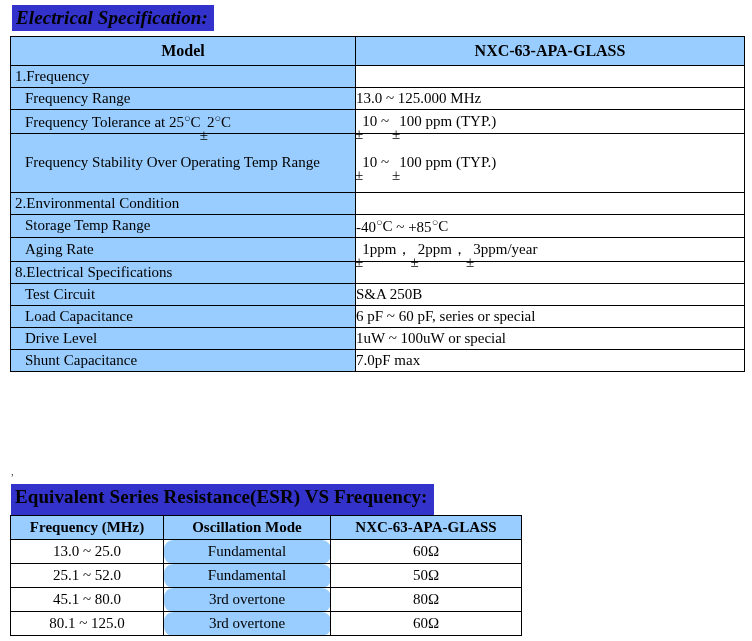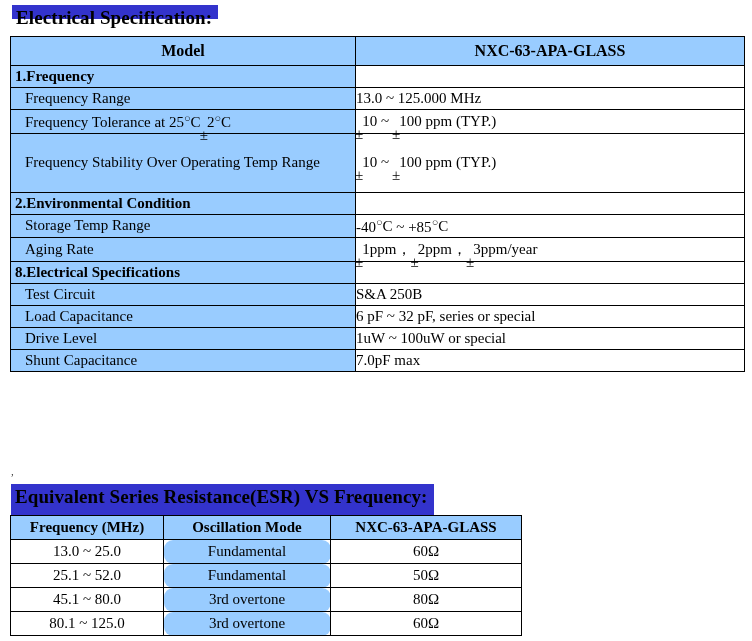--- a/index.html
+++ b/index.html
@@ -23,21 +23,21 @@
     background: #3333cc;
     color: #000000;
     font-weight: bold;
     font-size: 19px;
     line-height: 26px;
     letter-spacing: 0.1px;
     padding: 0 6px 0 4px;
     white-space: nowrap;
     font-family: "Liberation Serif", "DejaVu Serif", serif;
   }
-  #heading-electrical { left: 12px; top: 5px; height: 14px; }
+  #heading-electrical { left: 12px; top: 5px; height: 26px; font-style: italic; }
   #heading-esr { left: 11px; top: 484px; height: 36px; }
 
   .stray-mark {
     position: absolute;
     left: 11px;
     top: 466px;
     font-size: 11px;
     line-height: 11px;
     color: #333333;
     font-family: "Liberation Serif", "DejaVu Serif", serif;
@@ -62,21 +62,21 @@
   #spec-table { left: 10px; top: 36px; width: 734px; }
   #spec-table col.c1 { width: 345px; }
   #spec-table col.c2 { width: 389px; }
 
   #spec-table td.label {
     background: #99ccff;
     padding-left: 14px;
     text-align: left;
   }
   #spec-table td.label.group {
-    font-weight: bold;
+    font-weight: normal;
     padding-left: 4px;
   }
   #spec-table td.value {
     background: #ffffff;
     text-align: left;
     font-family: Liberation Serif, serif;
   }
   #spec-table td.value.blank { background: #ffffff; }
   #spec-table th.model-head {
     background: #99ccff;
@@ -170,21 +170,21 @@
         <tr>
           <td class="label group">8.Electrical Specifications</td>
           <td class="value blank"></td>
         </tr>
         <tr>
           <td class="label">Test Circuit</td>
           <td class="value">S&amp;A 250B</td>
         </tr>
         <tr>
           <td class="label">Load Capacitance</td>
-          <td class="value">6 pF ~ 32 pF, series or special</td>
+          <td class="value">6 pF ~ 60 pF, series or special</td>
         </tr>
         <tr>
           <td class="label">Drive Level</td>
           <td class="value">1uW ~ 100uW or special</td>
         </tr>
         <tr>
           <td class="label">Shunt Capacitance</td>
           <td class="value">7.0pF max</td>
         </tr>
       </tbody>

